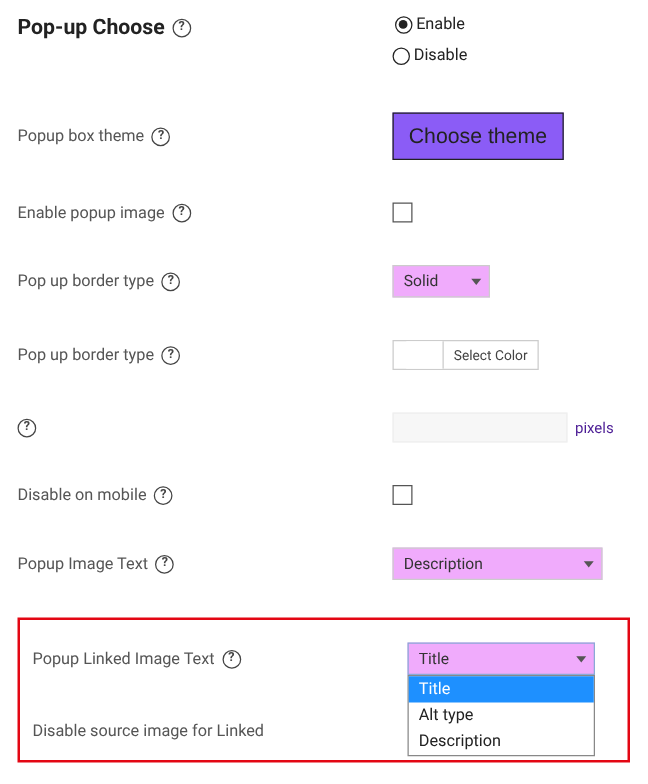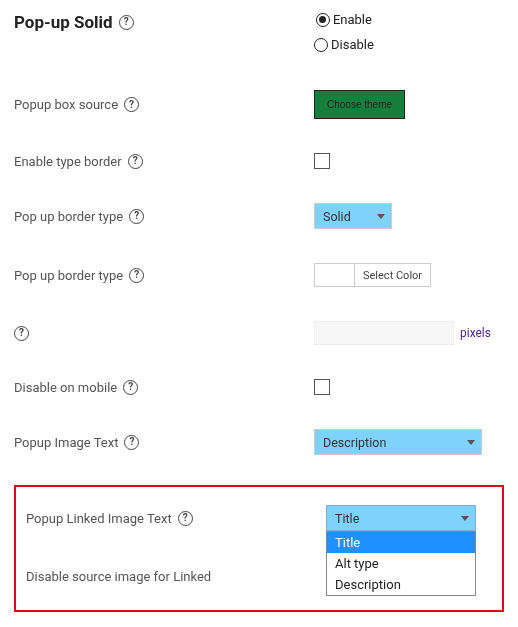--- a/index.html
+++ b/index.html
@@ -53,33 +53,33 @@
   .radio-group { display: flex; gap: 10px; align-items: center; flex-direction: column; }
   .radio-item { display: flex; align-items: center; gap: 3px; font-size: 13px; color: #222; }
   .radio-outer {
     width: 14px; height: 14px; border: 1.5px solid #222; border-radius: 50%;
     display: inline-flex; align-items: center; justify-content: center;
     cursor: pointer;
   }
   .radio-inner { width: 7px; height: 7px; background: #222; border-radius: 50%; }
   .btn-theme {
     border: 1.3px solid #222;
-    background: #15803d;
+    background: #8b5cf6;
     padding: 8px 12px;
-    font-size: 10px;
+    font-size: 17px;
     color: #222;
     cursor: pointer;
   }
   .checkbox {
     width: 16px; height: 16px; border: 1.3px solid #555; background: #fff;
     cursor: pointer;
   }
   .select {
     border: 1px solid #ccc;
-    background: #7dd3fc;
+    background: #f0abfc;
     height: 26px;
     display: inline-flex;
     align-items: center;
     justify-content: space-between;
     padding: 0 6px 0 8px;
     font-size: 12.5px;
     color: #333;
     cursor: pointer;
   }
   .select.small { width: 78px; }
@@ -96,21 +96,21 @@
     height: 24px; background: #fff; padding-left: 10px;
   }
   .color-swatch { width: 30px; height: 100%; border-right: 1px solid #ccc; background:#fff; }
   .color-label { padding: 0 8px; font-size: 11px; color: #444; }
   .num-input {
     width: 140px; height: 24px; border: 1px solid #eee; background: #f7f7f7;
   }
   .unit { font-size: 12px; color: #4c1d95; }
   .highlight-box {
     border: 2.5px solid #e30613;
-    padding: 18px 10px 12px 10px;
+    padding: 18px 10px 1px 10px;
     margin-top: -4px;
     position: relative;
   }
   .hl-row { display:flex; align-items:center; margin-bottom: 30px; }
   .dropdown-wrap { position: relative; }
   .dropdown-list {
     position: absolute;
     top: 26px; left: 0;
     width: 150px;
     border: 1px solid #888;
@@ -126,52 +126,52 @@
   .dropdown-item.sel {
     background: #1e90ff;
     color: #fff;
   }
 </style>
 </head>
 <body>
 
 <div class="row first">
   <div class="label-col">
-    <h2 class="section-title">Pop-up Solid</h2>
+    <h2 class="section-title">Pop-up Choose</h2>
     <span class="help-icon">?</span>
   </div>
   <div class="ctrl-col">
     <div class="radio-group">
       <div class="radio-item">
         <span class="radio-outer">
             <span class="radio-inner"></span>
           </span>
         <span>Enable</span>
       </div>
       <div class="radio-item">
         <span class="radio-outer"></span>
         <span>Disable</span>
       </div>
     </div>
   </div>
 </div>
 
 <div class="row">
   <div class="label-col">
-    <span>Popup box source</span>
+    <span>Popup box theme</span>
     <span class="help-icon">?</span>
   </div>
   <div class="ctrl-col">
     <button class="btn-theme">Choose theme</button>
   </div>
 </div>
 
 <div class="row">
   <div class="label-col">
-    <span>Enable type border</span>
+    <span>Enable popup image</span>
     <span class="help-icon">?</span>
   </div>
   <div class="ctrl-col">
     <div class="checkbox"></div>
   </div>
 </div>
 
 <div class="row">
   <div class="label-col">
     <span>Pop up border type</span>

